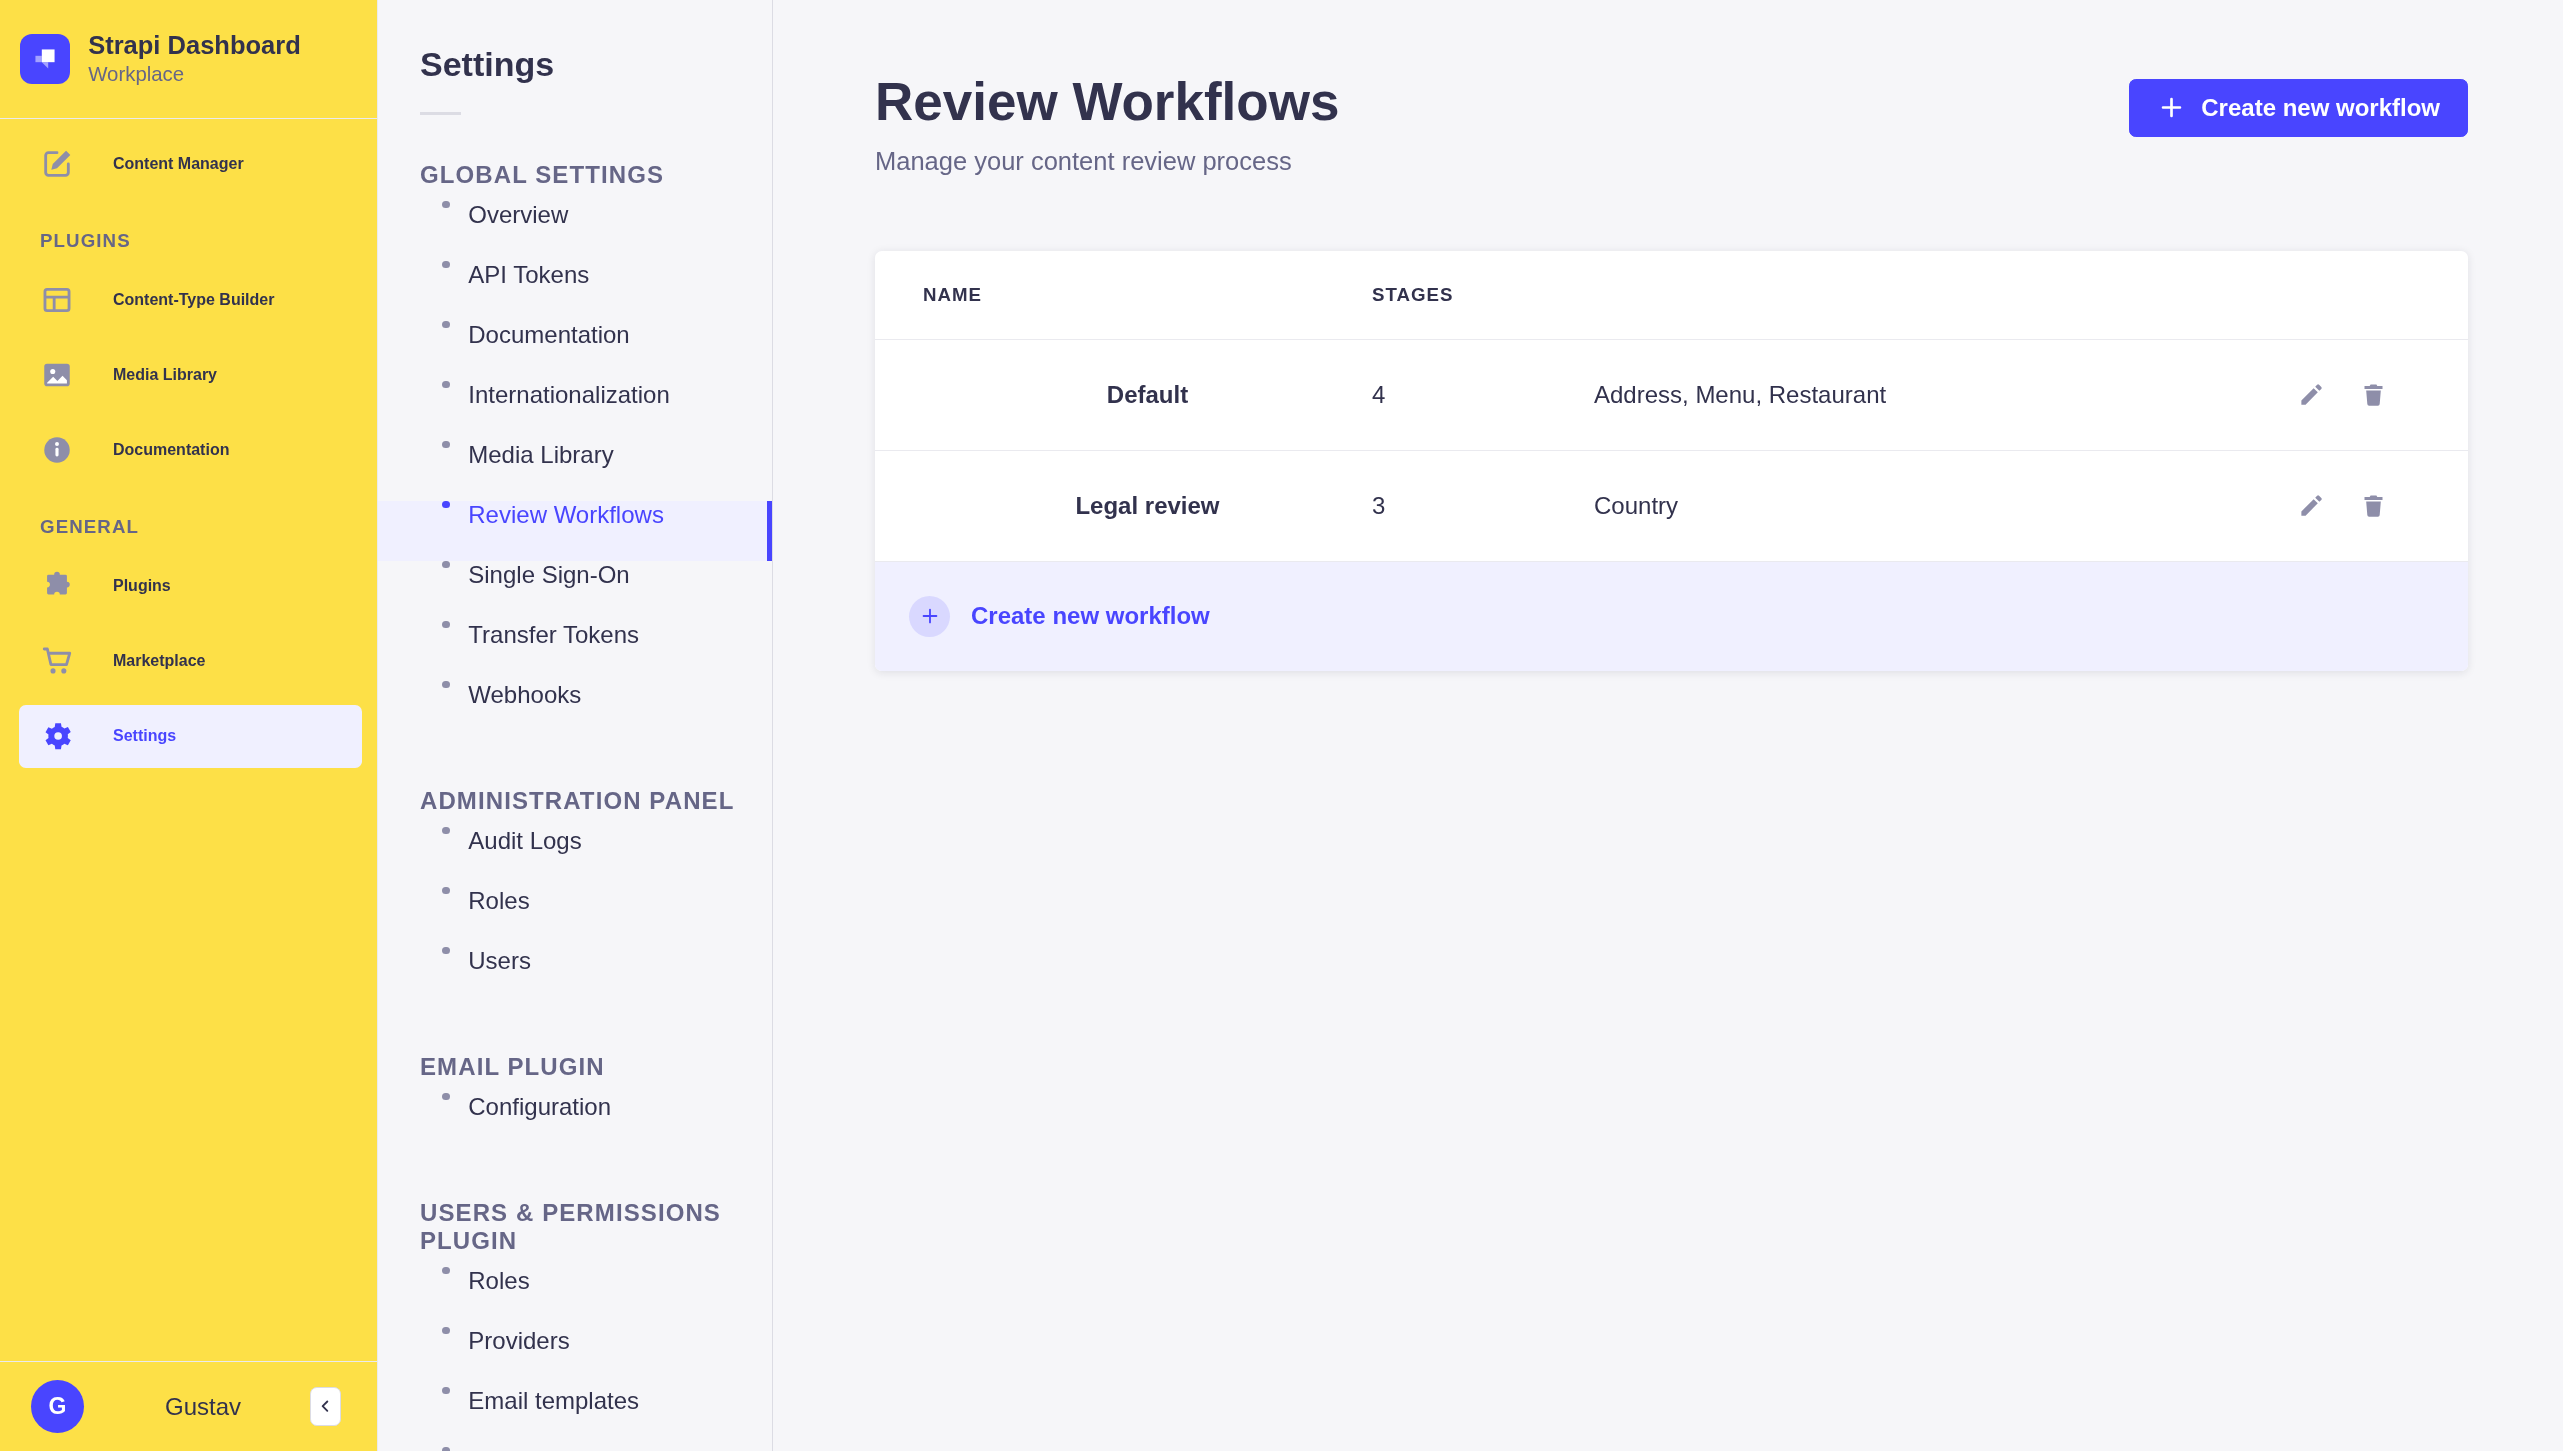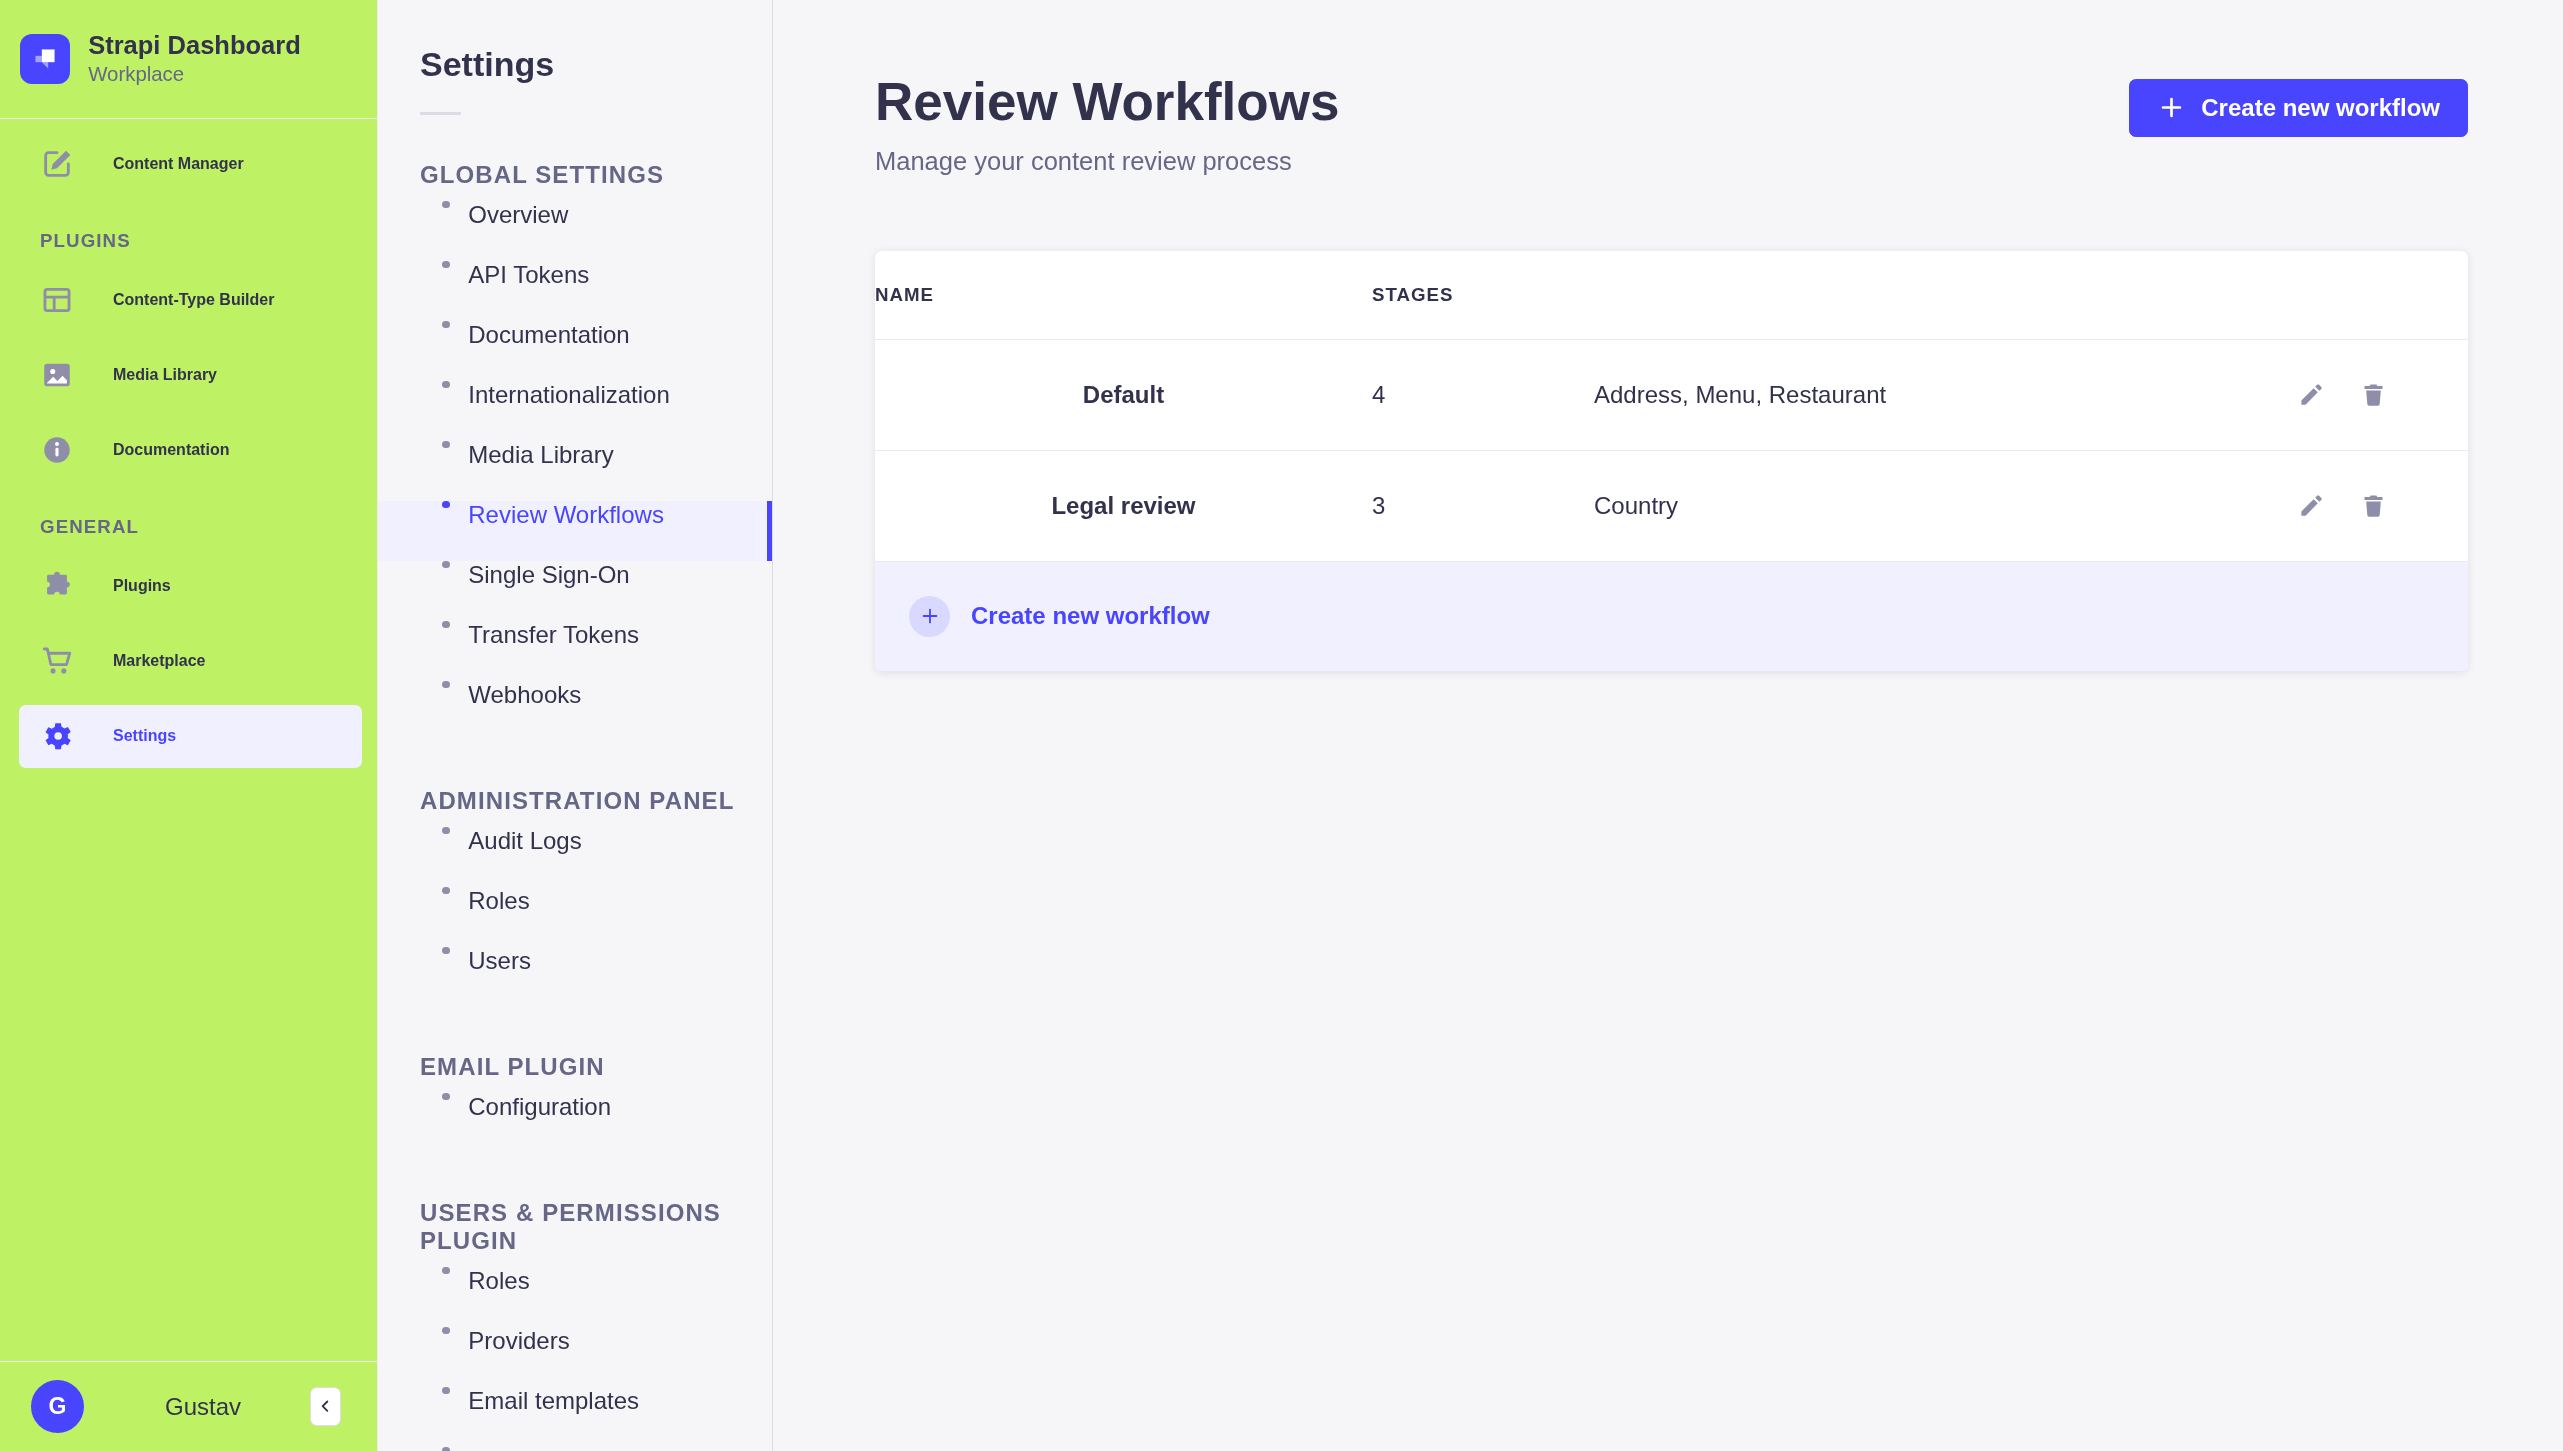--- a/index.html
+++ b/index.html
@@ -1,21 +1,21 @@
 <!DOCTYPE html>
 <html style="font-size:13.6px"><head>
 <meta charset="utf-8">
 <style>
   * { margin:0; padding:0; box-sizing:border-box; }
   html,body { width:2563px; height:1451px; overflow:hidden; }
   body { font-family:"Liberation Sans", sans-serif; background:#F6F6F9; color:#32324D; }
   .app { display:flex; width:2563px; height:1451px; }
 
   
-  .primary-nav { width:378px; background:#bef264; border-right:0.8px solid #EAEAEF; display:flex; flex-direction:column; }
+  .primary-nav { width:378px; background:#fde047; border-right:0.8px solid #EAEAEF; display:flex; flex-direction:column; }
   .brand-row { height:119px; display:flex; align-items:center; gap:18.7px; padding-left:19.5px; border-bottom:0.8px solid #EAEAEF; flex-shrink:0; }
   .brand-logo { width:50px; height:50px; border-radius:12px; background:#4945FF; flex-shrink:0; display:flex; align-items:center; justify-content:center; }
   .brand-name { font-size:25.5px; font-weight:700; color:#32324D; line-height:1.25; }
   .brand-sub { font-size:20.4px; color:#666687; line-height:1.25; }
   .nav-scroll { flex:1; overflow:hidden; padding-top:13.6px; }
   .nav-item { display:flex; align-items:center; gap:15.3px; height:63px; margin:0 15.3px 12px 18.7px; padding-left:21px; border-radius:6.8px; cursor:pointer; }
   .nav-item .nav-icon { width:34px; height:34px; flex-shrink:0; }
   .nav-label { font-size:16px; font-weight:700; color:#32324D;margin-left:24px; }
   .nav-item.active { background:#F0F0FF; }
   .nav-item.active .nav-label { color:#4945FF; }
@@ -42,21 +42,21 @@
   .main { flex:1; padding:0 95px 0 102px; }
   .main-header { display:flex; justify-content:space-between; align-items:flex-start; margin-top:72px; }
   .page-title { font-size:53px; font-weight:700; color:#32324D; line-height:1.12; }
   .page-subtitle { margin-top:15.3px; font-size:25.5px; color:#666687; }
   .create-btn { display:flex; align-items:center; gap:15.3px; height:58px; padding:0 27px; background:#4945FF; border:0.8px solid #4945FF; border-radius:6.8px; color:#fff; font-size:24px; font-weight:600; font-family:inherit; cursor:pointer; margin-top:6.8px; }
 
   .card { margin-top:75px; background:#fff; border-radius:6.8px; box-shadow:0 1.7px 8.5px rgba(33,33,52,0.1); }
   .t-grid { display:grid; grid-template-columns:497px 222px 1fr 187px; align-items:center; }
   .thead { height:88px; }
   .th { font-size:18.7px; font-weight:700; letter-spacing:1px; color:#32324D; }
-  .cell-1 { }
+  .cell-1 { padding-left:48px; }
   .trow { height:111px; border-top:0.8px solid #EAEAEF; cursor:pointer; }
   .td { font-size:24px; color:#32324D; }
   .td.name { font-weight:700;text-align:center; }
   .actions { display:flex; align-items:center; gap:35px; padding-left:17px; }
   .icon-btn { width:27px; height:27px; background:none; border:none; padding:0; cursor:pointer; }
   .icon-btn svg { width:27px; height:27px; display:block; }
   .tfoot { height:110px; background:#F0F0FF; border-top:0.8px solid #EAEAEF; border-radius:0 0 6.8px 6.8px; display:flex; align-items:center; padding-left:34px; gap:21px; cursor:pointer; }
   .plus-circle { width:41px; height:41px; border-radius:50%; background:#D9D8FF; display:flex; align-items:center; justify-content:center; flex-shrink:0; }
   .tfoot-label { font-size:24px; font-weight:600; color:#4945FF; }
 </style>

